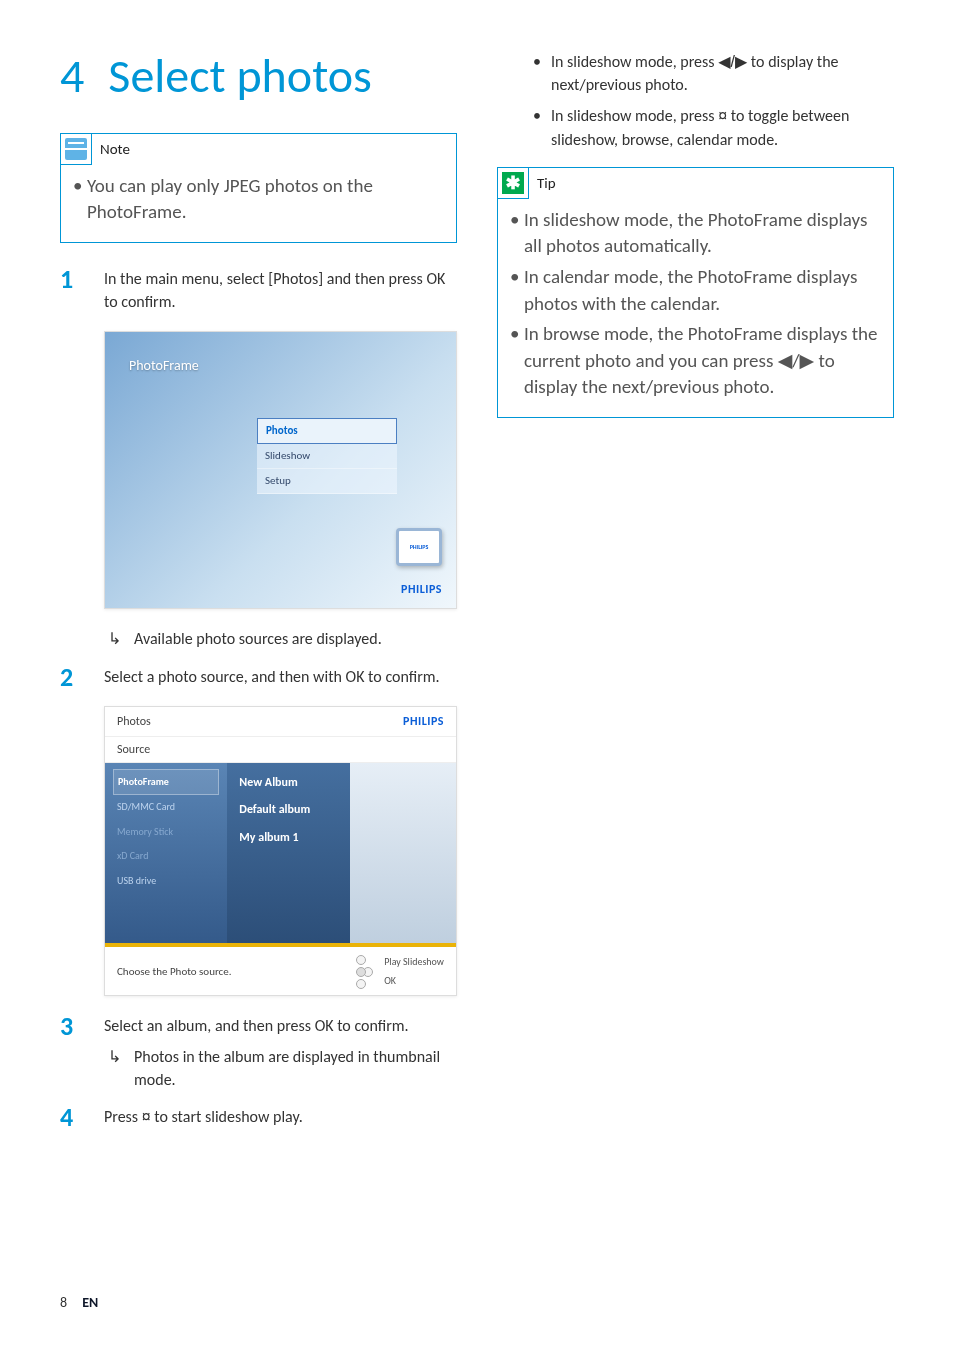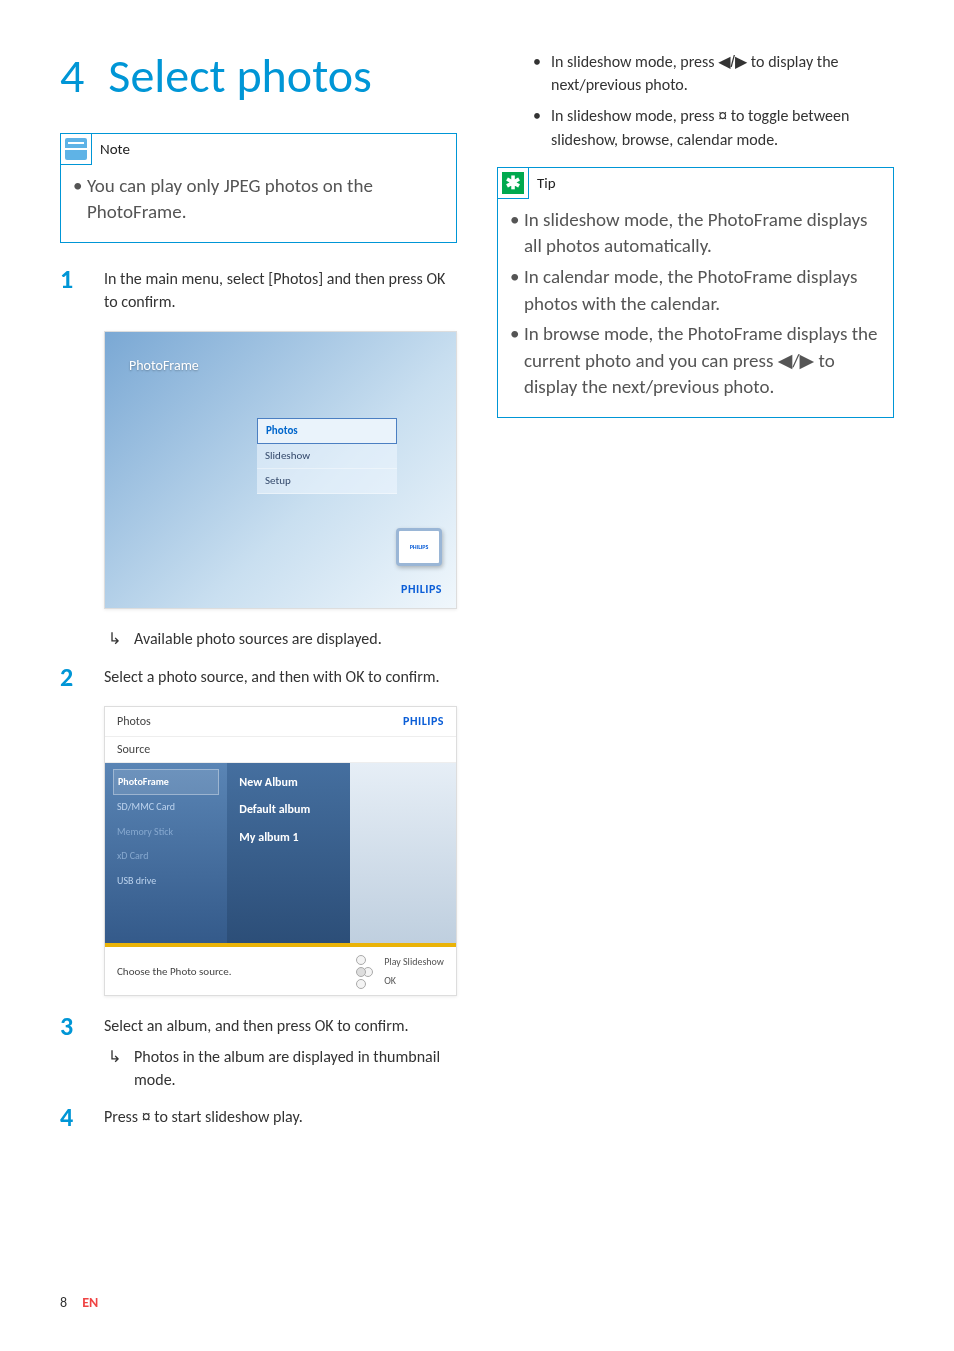--- a/index.html
+++ b/index.html
@@ -293,21 +293,21 @@
     top:0;
   }
   .sym { font-family: "Segoe UI Symbol","Arial Unicode MS",sans-serif; }
   .footer {
     position:absolute;
     bottom: 40px;
     left: 60px;
     font-size: 14px;
   }
   .footer .pagenum { color:#333; margin-right: 12px; }
-  .footer .lang { color:#ef4444; font-weight:600; }
+  .footer .lang { color:#0f172a; font-weight:600; }
 </style>
 </head>
 <body>
 
 <div class="page">
   <div class="col">
     <h1 class="chapter">
       <span class="num">4</span><span>Select photos</span>
     </h1>
 

